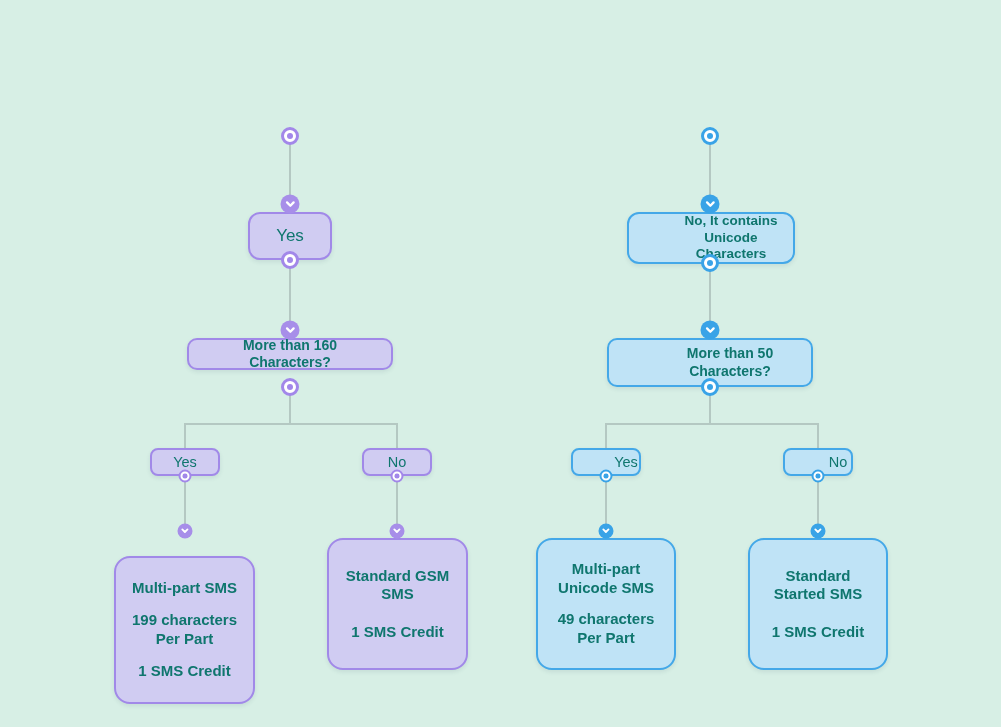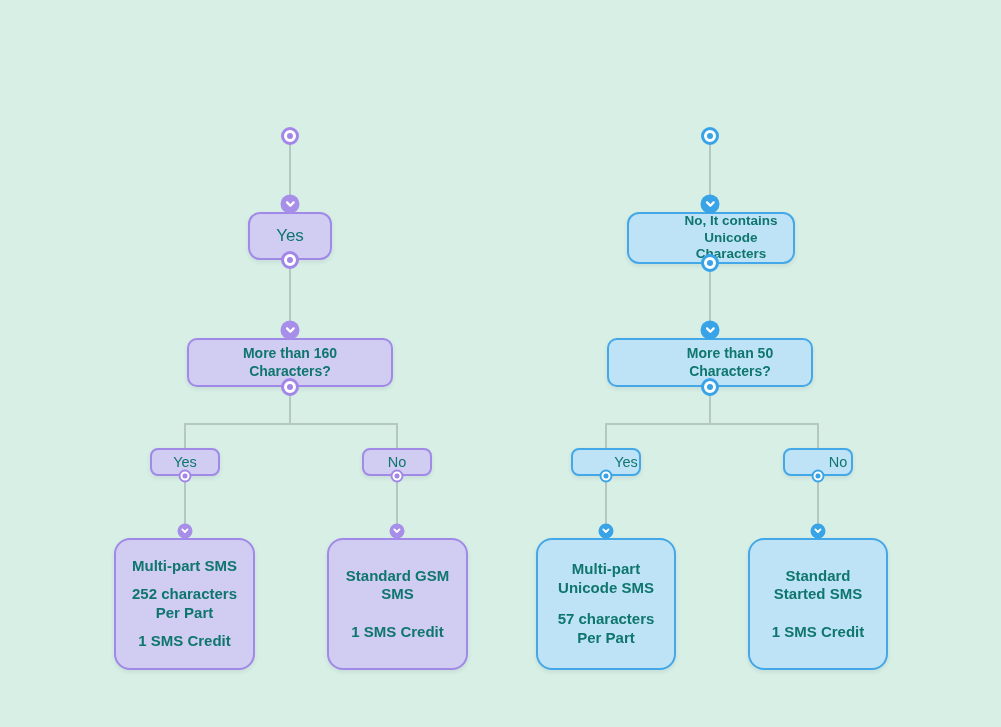--- a/index.html
+++ b/index.html
@@ -71,29 +71,29 @@
   <div class="vline" style="left:709px;top:387px;height:36px"></div>
   <div class="hline" style="left:606px;top:423px;width:212px"></div>
   <div class="vline" style="left:605px;top:423px;height:25px"></div>
   <div class="vline" style="left:817px;top:423px;height:25px"></div>
   <div class="vline" style="left:605px;top:476px;height:55px"></div>
   <div class="vline" style="left:817px;top:476px;height:55px"></div>
 
 
   <div class="box purple answer" style="left:248px;top:212px;width:84px;height:48px">Yes</div>
 
-  <div class="box purple question" style="left:187px;top:338px;width:206px;height:49px">More than 160
+  <div class="box purple question" style="left:187px;top:338px;width:206px;height:32px">More than 160
 Characters?</div>
 
   <div class="box purple mini" style="left:150px;top:448px;width:70px;height:28px">Yes</div>
   <div class="box purple mini" style="left:362px;top:448px;width:70px;height:28px">No</div>
 
-  <div class="box purple outcome" style="left:114px;top:538px;width:141px;height:132px">
+  <div class="box purple outcome" style="left:114px;top:556px;width:141px;height:148px">
     <div>Multi-part SMS</div>
-    <div>252 characters
+    <div>199 characters
 Per Part</div>
     <div>1 SMS Credit</div>
   </div>
   <div class="box purple outcome" style="left:327px;top:538px;width:141px;height:132px">
     <div>Standard GSM
 SMS</div>
     <div>1 SMS Credit</div>
   </div>
 
   <div class="box blue answer-multi" style="left:627px;top:212px;width:168px;height:52px">No, It contains
@@ -101,21 +101,21 @@
 
   <div class="box blue question" style="left:607px;top:338px;width:206px;height:49px">More than 50
 Characters?</div>
 
   <div class="box blue mini" style="left:571px;top:448px;width:70px;height:28px">Yes</div>
   <div class="box blue mini" style="left:783px;top:448px;width:70px;height:28px">No</div>
 
   <div class="box blue outcome" style="left:536px;top:538px;width:140px;height:132px">
     <div>Multi-part
 Unicode SMS</div>
-    <div>57 characters
+    <div>49 characters
 Per Part</div>
   </div>
   <div class="box blue outcome" style="left:748px;top:538px;width:140px;height:132px">
     <div>Standard
 Started SMS</div>
     <div>1 SMS Credit</div>
   </div>
 
   <span class="port lg p" style="left:290px;top:136px">
       <span class="dot"></span>

